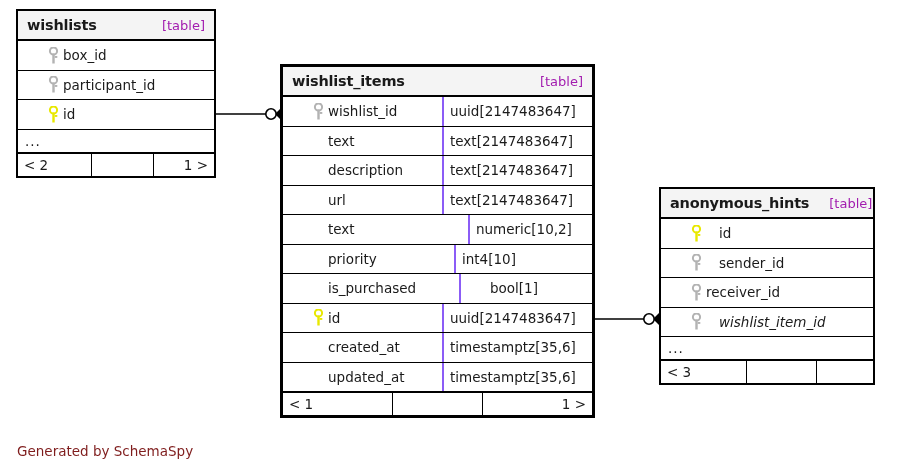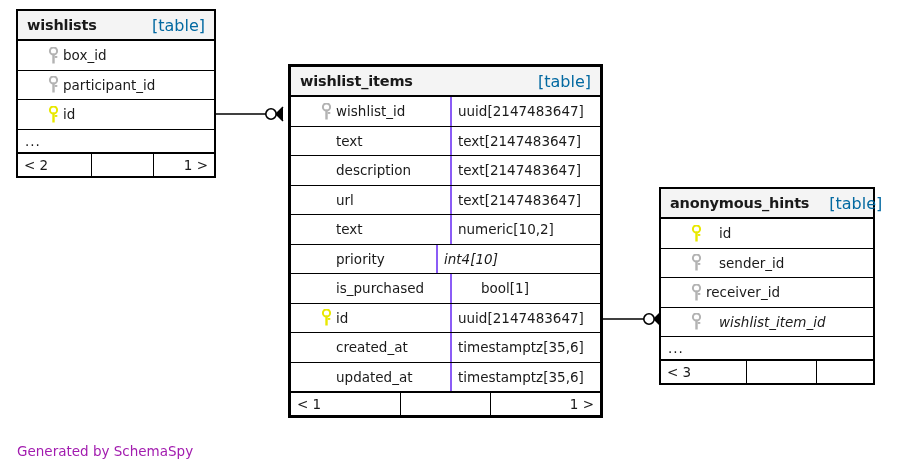--- a/index.html
+++ b/index.html
@@ -23,43 +23,42 @@
 
   
   .er-table {
     position: absolute;
     background: #ffffff;
     border: 2px solid #000000;
     box-sizing: border-box;
   }
   .er-table.thick {
     border-width: 3px;
-    margin-left: 8px;
   }
 
   .tbl-header {
     background: #f4f4f4;
     border-bottom: 2px solid #000000;
     display: flex;
     align-items: center;
     justify-content: space-between;
     padding: 0 9px;
     box-sizing: border-box;
     height: 30px;
     gap: 20px;
   }
   .tbl-name {
     font-weight: bold;
     font-size: 14.5px;
     letter-spacing: -0.2px;
     white-space: nowrap;
   }
   .tbl-kind {
-    font-size: 16px;
-    color: #0369a1;
+    font-size: 13px;
+    color: #a21caf;
     white-space: nowrap;
   }
 
   .row {
     display: flex;
     align-items: stretch;
     border-bottom: 1px solid #000000;
     height: 29.5px;
     box-sizing: border-box;
   }
@@ -135,21 +134,21 @@
   
   .edge {
     position: absolute;
   }
   .edge svg { display: block; overflow: visible; }
 
   
   .gen-note {
     position: absolute;
     font-size: 13.5px;
-    color: #a21caf;
+    color: #7f1d1d;
     white-space: nowrap;
   }
 </style>
 </head>
 <body>
 
 <div class="canvas">
 
   <div class="edge" style="left:215px; top:103px;">
     <svg width="68" height="22" viewBox="0 0 68 22">
@@ -279,41 +278,41 @@
       <div class="cell-type" style="width:150px;">
         <span class="type-label">text[2147483647]</span>
       </div>
     </div>
 
     <div class="row">
       <div class="cell-name">
         <span class="keyslot"></span>
         <span class="col-label">text</span>
       </div>
-      <div class="cell-type" style="width:150px;">
+      <div class="cell-type" style="width:124px;">
         <span class="type-label">numeric[10,2]</span>
       </div>
     </div>
 
     <div class="row">
       <div class="cell-name">
         <span class="keyslot"></span>
         <span class="col-label">priority</span>
       </div>
-      <div class="cell-type" style="width:164px;font-style:italic;">
+      <div class="cell-type" style="width:138px;">
         <span class="type-label">int4[10]</span>
       </div>
     </div>
 
     <div class="row">
       <div class="cell-name">
         <span class="keyslot"></span>
         <span class="col-label">is_purchased</span>
       </div>
-      <div class="cell-type" style="width:150px;padding-left:29px;">
+      <div class="cell-type" style="width:133px;padding-left:29px;">
         <span class="type-label">bool[1]</span>
       </div>
     </div>
 
     <div class="row">
       <div class="cell-name">
         <span class="keyslot">
           <svg width="11" height="17" viewBox="0 0 11 17">
               <circle cx="5.5" cy="4" r="3.6" fill="none" stroke="#e8e800" stroke-width="2"></circle>
               <rect x="4.3" y="6.5" width="2.4" height="10" fill="#e8e800"></rect>

